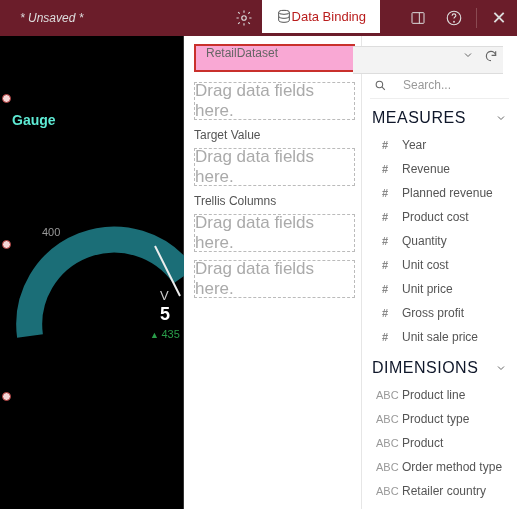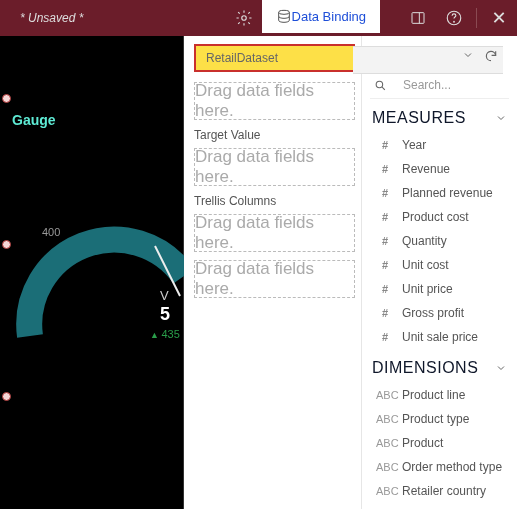--- a/index.html
+++ b/index.html
@@ -1,32 +1,32 @@
 <!DOCTYPE html>
 <html><head>
 <meta charset="utf-8">
 <style>
 *{box-sizing:border-box;margin:0;padding:0;font-family:Arial,Helvetica,sans-serif}
 body{width:517px;height:509px;overflow:hidden;background:#1a1a1a}
 .titlebar{height:36px;background:#6b1d2a;display:flex;align-items:center;color:#ddd;font-size:12px}
 .titlebar .unsaved{padding-left:20px;font-style:italic;flex:1}
 .titlebar .icon-btn{width:36px;height:36px;display:flex;align-items:center;justify-content:center;cursor:pointer}
-.tab{background:#fff;height:36px;display:flex;align-items:center;padding:0 14px;color:#1d4ed8;font-size:13px;border-bottom:3px solid #6b1d2a;position:relative}
+.tab{background:#fff;height:36px;display:flex;align-items:center;padding:0 14px;color:#b91c1c;font-size:13px;border-bottom:3px solid #6b1d2a;position:relative}
 .titlebar svg{stroke:#ddd;fill:none;stroke-width:1.5}
 .tab svg{stroke:#555}
 .close-x{font-size:18px;color:#ddd}
 .body{display:flex;height:calc(509px - 36px)}
 .canvas{width:184px;background:#000;position:relative;border-right:1px solid #333}
 .gauge-title{position:absolute;left:12px;top:76px;color:#5eead4;font-weight:bold;font-size:14px}
 .sel-dot{width:9px;height:9px;border:1px solid #a33;background:#f5d6d6;border-radius:50%;position:absolute}
 .gauge-svg{position:absolute;left:0;top:150px}
 .gauge-num{position:absolute;color:#999;font-size:11px}
 .panel{flex:1;background:#fff;display:flex}
 .drop-col{width:178px;padding:8px 6px 8px 10px;border-right:1px solid #e6e6e6}
-.ds-row{border:2px solid #c9302c;background:#fde047;height:28px;display:flex;align-items:center;padding:0 10px;color:#666;font-size:12px;margin-bottom:10px;position:relative}
+.ds-row{border:2px solid #c9302c;background:#f9a8d4;height:28px;display:flex;align-items:flex-start;padding:0 10px;color:#666;font-size:12px;margin-bottom:10px;position:relative}
 .ds-row:after{content:"";position:absolute;right:-150px;top:0;width:150px;height:26px;background:#f3f3f3;border-top:1px solid #ddd;border-bottom:1px solid #ddd}
 .refresh-chev{position:absolute;right:-145px;top:3px;display:flex;gap:10px;z-index:2}
 .section-label{font-size:12px;color:#555;margin:8px 0 6px;display:flex;justify-content:space-between;align-items:center}
 .dots{color:#888;cursor:pointer}
 .dropzone{border:1px dashed #bbb;height:38px;display:flex;align-items:center;justify-content:center;color:#aaa;font-size:17px;margin-bottom:8px}
 .field-col{flex:1;padding:6px 8px 8px 8px;overflow:auto}
 .search{display:flex;align-items:center;gap:16px;color:#999;font-size:12px;padding:6px 4px;border-bottom:1px solid #eee;margin-top:30px}
 .group-head{display:flex;justify-content:space-between;align-items:center;font-size:16px;color:#0f172a;letter-spacing:.5px;padding:10px 2px 6px;cursor:pointer}
 .field{display:flex;align-items:center;gap:8px;padding:5px 6px;font-size:12px;color:#555;cursor:pointer}
 .field .ico{width:18px;color:#999;font-size:11px;text-align:center}

